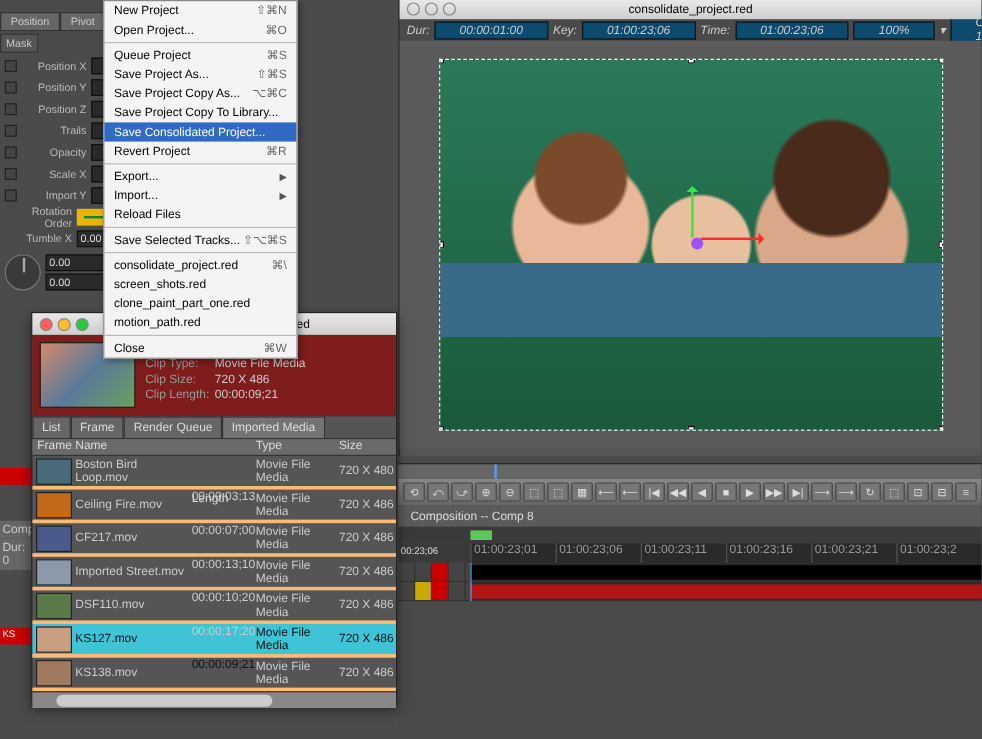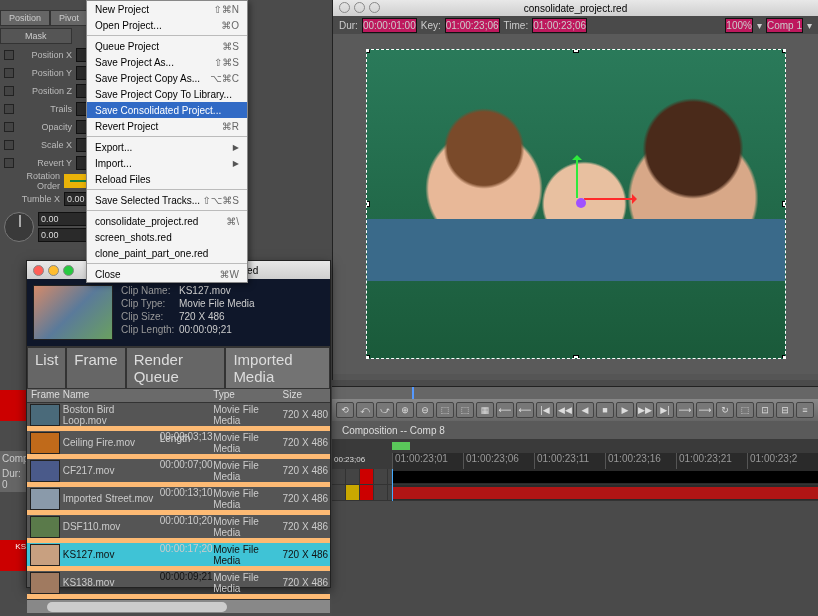--- a/index.html
+++ b/index.html
@@ -25,52 +25,52 @@
 
 
 .proj { position:absolute; left:26px; top:260px; width:305px; height:328px; background:#555; border:1px solid #222; box-shadow:0 4px 10px rgba(0,0,0,.5); z-index:40; }
 .proj .titlebar { height:18px; background:linear-gradient(#e8e8e8,#cfcfcf); display:flex; align-items:center; padding:0 6px; color:#000; font-size:11px; justify-content:center; position:relative; }
 .proj .tl-btns { position:absolute; left:6px; display:flex; gap:4px; }
 .proj .tl-btns span { width:11px; height:11px; border-radius:50%; border:1px solid #888; }
 .proj .tb-close { background:#ff5f57; }
 .proj .tb-min { background:#ffbd2e; }
 .proj .tb-max { background:#28c940; }
 .proj .doc-icon { width:12px; height:12px; background:#fff; border:1px solid #aaa; margin-right:4px; }
-.proj .clipinfo { display:flex; padding:6px; background:#0f172a; }
+.proj .clipinfo { display:flex; padding:6px; background:#7f1d1d; }
 .proj .thumb-lg { width:80px; height:55px; background:linear-gradient(135deg,#d48a6a,#5a7a9a,#6aa060); border:1px solid #222; }
 .proj .clip-meta { margin-left:8px; font-size:9px; color:#ccc; }
 .proj .clip-meta div { margin-bottom:2px; }
 .proj .clip-meta .k { color:#999; display:inline-block; width:58px; }
 .proj .tabs2 { display:flex; border-top:1px solid #333; border-bottom:1px solid #333; background:#555; }
-.proj .tabs2 .t2 { padding:3px 7px; font-size:15px; background:#666; border:1px solid #333; border-bottom:none; color:#ddd; }
+.proj .tabs2 .t2 { padding:3px 7px; font-size:10px; background:#666; border:1px solid #333; border-bottom:none; color:#ddd; }
 .proj .tabs2 .t2.act { background:#737373; }
 .proj .hdr-row { display:flex; background:#6a6a6a; color:#ddd; font-size:9px; height:14px; border-bottom:1px solid #333; }
 .proj .col-f { width:36px; padding-left:4px; }
 .proj .col-n { width:98px; }
 .proj .col-l { width:54px;margin-top:44px; }
 .proj .col-t { width:70px; }
 .proj .col-s { width:48px; }
-.proj .media-row { display:flex; align-items:center; height:28px; border-bottom:5px solid #fdba74; font-size:9px; color:#ccc; }
+.proj .media-row { display:flex; align-items:center; height:28px; border-bottom:3px solid #fdba74; font-size:9px; color:#ccc; }
 .proj .media-row.sel { background:#3fc3d6; color:#111; }
 .proj .mr-thumb { width:30px; height:22px; margin:0 3px; border:1px solid #222; }
 .proj .scrollbar { height:14px; background:#888; border-top:1px solid #333; position:relative; }
 .proj .sb-thumb { position:absolute; left:20px; top:2px; height:10px; width:180px; background:#ccc; border-radius:6px; }
 
 
 .compstrip { position:absolute; left:0; top:386px; width:26px; font-size:8px; }
 .compstrip .lab { background:#666; padding:2px; color:#ccc; }
-.compstrip .red { background:#c00; height:31px; margin-top:4px;text-align:right; }
+.compstrip .red { background:#c00; height:14px; margin-top:4px; }
 
 
 .viewer { position:absolute; left:332px; top:0; width:486px; height:380px; background:#555; border-left:1px solid #222; }
 .viewer .vtitle { height:16px; background:linear-gradient(#e8e8e8,#cfcfcf); color:#000; text-align:center; font-size:11px; line-height:16px; position:relative; }
 .viewer .vtitle .tl-btns { position:absolute; left:6px; top:2px; display:flex; gap:4px; }
 .viewer .vtitle .tl-btns span { width:11px; height:11px; border-radius:50%; border:1px solid #888; }
-.viewer .infobar { height:18px; background:#4a4a4a; display:flex; align-items:center; padding:0 6px; font-size:9px; color:#ccc; gap:4px; }
-.viewer .infobar .fld { background:#be185d; border:1px solid #111; padding:1px 0; }
+.viewer .infobar { height:18px; background:#4a4a4a; display:flex; align-items:center; padding:0 6px; font-size:9px; color:#ccc; gap:4px;font-style:italic; }
+.viewer .infobar .fld { background:#0c4a6e; border:1px solid #111; padding:1px 20px; }
 .viewer .infobar .right { margin-left:auto; display:flex; gap:4px; align-items:center; }
 .viewer .canvas { height:340px; background:#5a5a5a; display:flex; align-items:center; justify-content:center; position:relative; }
 .viewer .frame { width:420px; height:310px; background:#1a6a4a; border:1px dashed #fff; position:relative; overflow:hidden; }
 .viewer .frame .img { position:absolute; inset:0; background:
   radial-gradient(circle at 28% 45%, #e8b898 0 16%, transparent 17%),
   radial-gradient(circle at 52% 50%, #e8c0a0 0 15%, transparent 16%),
   radial-gradient(circle at 78% 48%, #d8a888 0 17%, transparent 18%),
   linear-gradient(#2a7a5a,#1a5a3a);
 }
 .viewer .frame .img::after { content:""; position:absolute; inset:0; background:
@@ -103,21 +103,21 @@
 .transport .trk-bar { flex:1; position:relative; background:#2a2a2a; }
 .transport .trk-black { position:absolute; left:0; top:2px; height:12px; width:100%; background:#000; }
 .transport .trk-red { position:absolute; left:0; top:2px; height:12px; width:100%; background:#b01515; }
 .transport .playhead { position:absolute; left:60px; top:0; bottom:0; width:1px; background:#4af; }
 .transport .trk-l .red { background:#c00; }
 .transport .trk-l .yel { background:#c9a800; }
 
 
 .bg-tabs { position:absolute; left:0; top:10px; display:flex; }
 .bg-tabs .bt { background:#666; color:#ccc; padding:2px 8px; border:1px solid #333; font-size:9px; }
-.mask-tab { position:absolute; left:0; top:28px; background:#555; padding:2px 24px; font-size:9px; color:#ccc; border:1px solid #333; }
+.mask-tab { position:absolute; left:0; top:28px; background:#555; padding:2px 4px; font-size:9px; color:#ccc; border:1px solid #333; }
 </style>
 </head>
 <body>
 
 <div class="bg-tabs" id="bg-tabs">
     <div class="bt">Position</div>
     <div class="bt">Pivot</div>
     <div class="bt">Came</div>
     <div class="bt">Shadow</div>
     <div class="bt">Crop</div>
@@ -151,21 +151,21 @@
         <span class="prop-label">Opacity</span>
         <input class="prop-field" value="" style="">
       </div>
       <div class="prop-row">
         <span class="tiny-kf"></span>
         <span class="prop-label">Scale X</span>
         <input class="prop-field" value="" style="">
       </div>
       <div class="prop-row">
         <span class="tiny-kf"></span>
-        <span class="prop-label">Revert Y</span>
+        <span class="prop-label">Import Y</span>
         <input class="prop-field" value="" style="">
       </div>
     </div>
   <div class="prop-row">
     <span class="prop-label">Rotation Order</span>
     <select class="prop-sel"><option>X, Y,</option></select>
   </div>
   <div class="prop-row">
     <span class="prop-label">Tumble X</span>
     <input class="prop-field" value="0.00" style="">
@@ -229,20 +229,23 @@
     <div class="sep"></div>
     <div class="item">
       <span>consolidate_project.red</span>
       <span class="sc">⌘\</span>
     </div>
     <div class="item">
       <span>screen_shots.red</span>
     </div>
     <div class="item">
       <span>clone_paint_part_one.red</span>
+    </div>
+    <div class="item">
+      <span>motion_path.red</span>
     </div>
     <div class="sep"></div>
     <div class="item">
       <span>Close</span>
       <span class="sc">⌘W</span>
     </div>
   </div>
 
 <div class="compstrip">
   <div class="red"></div>

